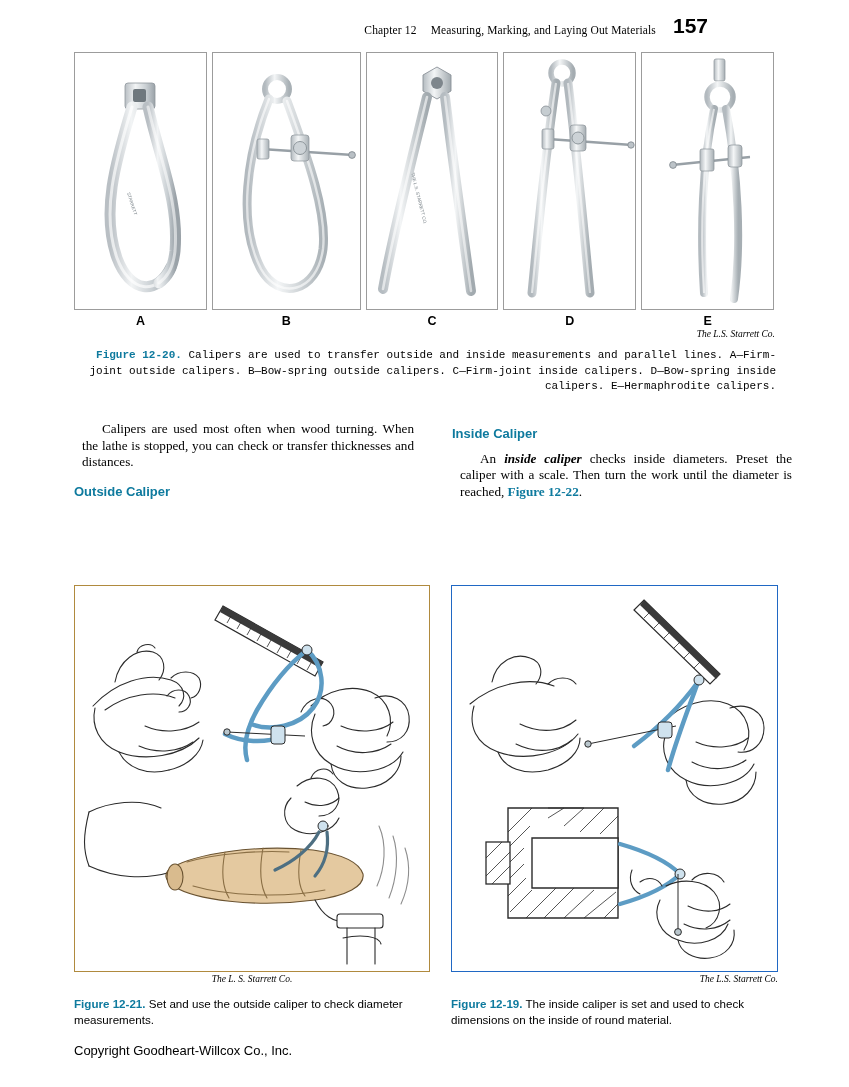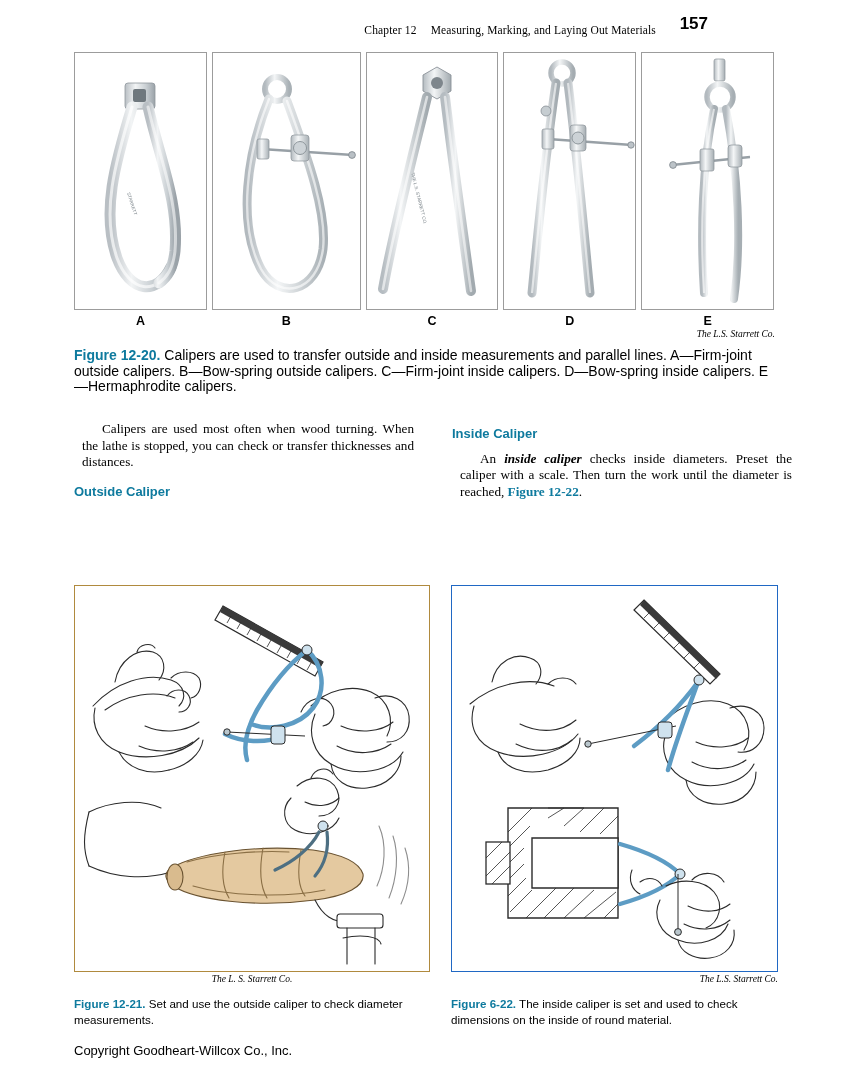--- a/index.html
+++ b/index.html
@@ -41,21 +41,21 @@
   }
   .runhead-chapter {
     margin-right: 14px;
   }
   .page-number {
     position: absolute;
     right: 44px;
     top: -6px;
     font-family: "Liberation Sans", sans-serif;
     font-weight: bold;
-    font-size: 17px;
+    font-size: 21px;
     color: #000;
   }
 
   
   .fig20 {
     position: absolute;
     left: 74px;
     top: 52px;
     width: 700px;
     height: 258px;
@@ -108,25 +108,25 @@
     right: 74px;
     top: 329px;
   }
 
   
   .cap20 {
     position: absolute;
     left: 74px;
     top: 348px;
     width: 702px;
-    font-family: Liberation Sans, sans-serif;
-    font-size: 14px;
+    font-family: Liberation Mono, monospace;
+    font-size: 11px;
     line-height: 15.5px;
     color: #000;
-    text-align: left;
+    text-align: right;
   }
   .cap-lead {
     color: #0e7a9e;
     font-weight: bold;
   }
 
   
   .col {
     position: absolute;
     top: 413px;
@@ -569,18 +569,18 @@
   </div>
 
   <div class="credit credit-21">The L. S. Starrett Co.</div>
   <div class="credit credit-22">The L.S. Starrett Co.</div>
 
   <div class="cap21">
     <span class="cap-lead">Figure 12-21.</span><span> Set and use the outside caliper to check diameter measurements.</span>
   </div>
 
   <div class="cap22">
-    <span class="cap-lead">Figure 6-22.</span><span> The inside caliper is set and used to check dimensions on the inside of round material.</span>
+    <span class="cap-lead">Figure 12-19.</span><span> The inside caliper is set and used to check dimensions on the inside of round material.</span>
   </div>
 
   <div class="copyright">Copyright Goodheart-Willcox Co., Inc.</div>
 
 </div>
 
 </body></html>

